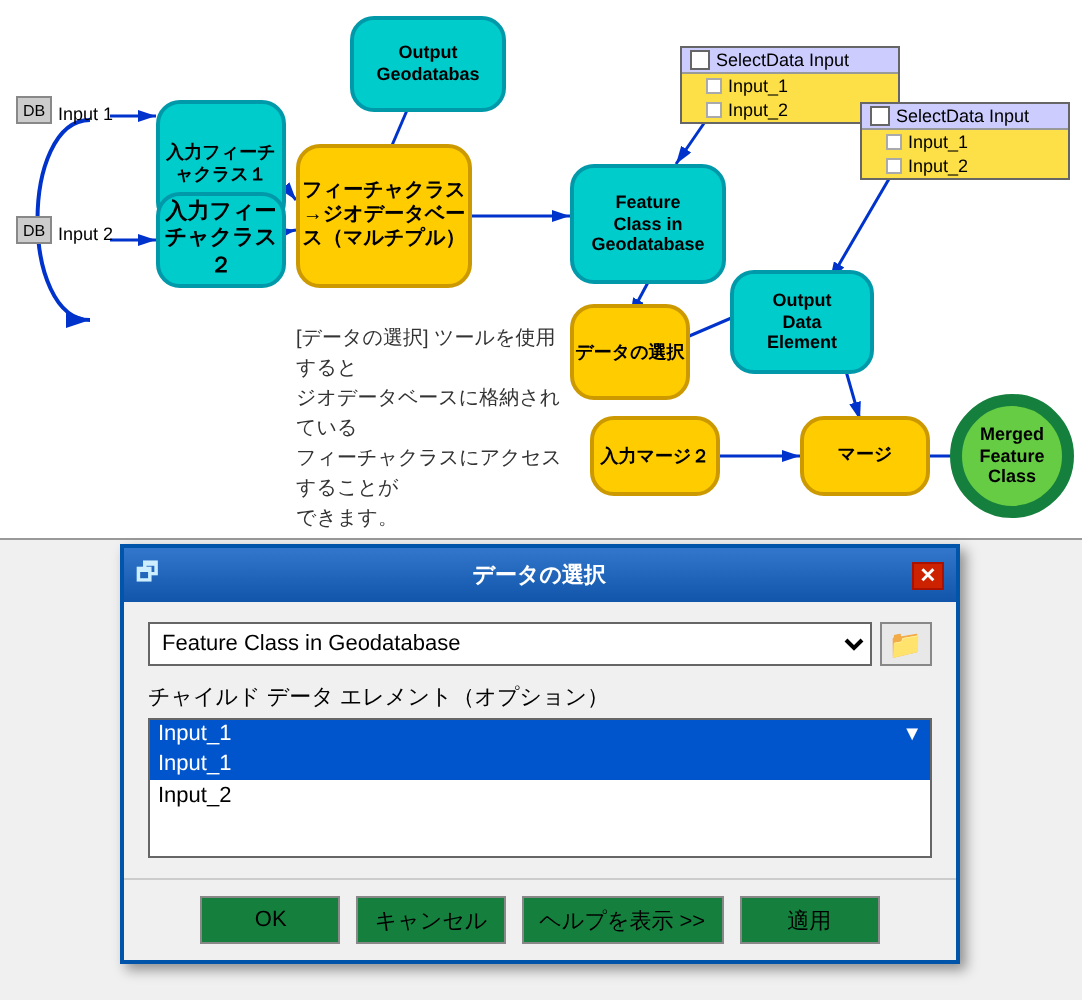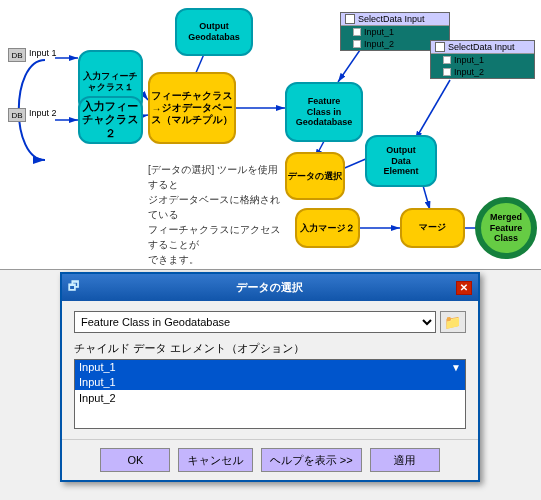--- a/index.html
+++ b/index.html
@@ -66,22 +66,23 @@
       display: flex;
       align-items: center;
       justify-content: center;
       position: absolute;
     }
 
     
     .select-data-box {
       position: absolute;
       border: 1px solid #666;
-      background: #0f766e;
+      background: #fde047;
       font-size: 9px;
+      margin-top: 11px;
     }
 
     .select-data-header {
       background: #ccccff;
       border-bottom: 1px solid #999;
       padding: 1px 4px;
       font-size: 9px;
       display: flex;
       align-items: center;
     }
@@ -222,32 +223,32 @@
       justify-content: center;
       gap: 8px;
       padding: 8px 12px;
       border-top: 1px solid #ccc;
     }
 
     .dialog-btn {
       height: 24px;
       min-width: 70px;
       border: 1px solid #888;
-      background: #c4b5fd;
+      background: #15803d;
       font-size: 11px;
       cursor: pointer;
       padding: 0 8px;
     }
 
     
     .input-label {
       position: absolute;
       font-size: 9px;
       display: flex;
-      align-items: flex-start;
+      align-items: flex-end;
     }
   </style>
 </head>
 <body>
 
 <div class="diagram-area">
 
   <svg class="arrows-svg">
 
     <defs>

